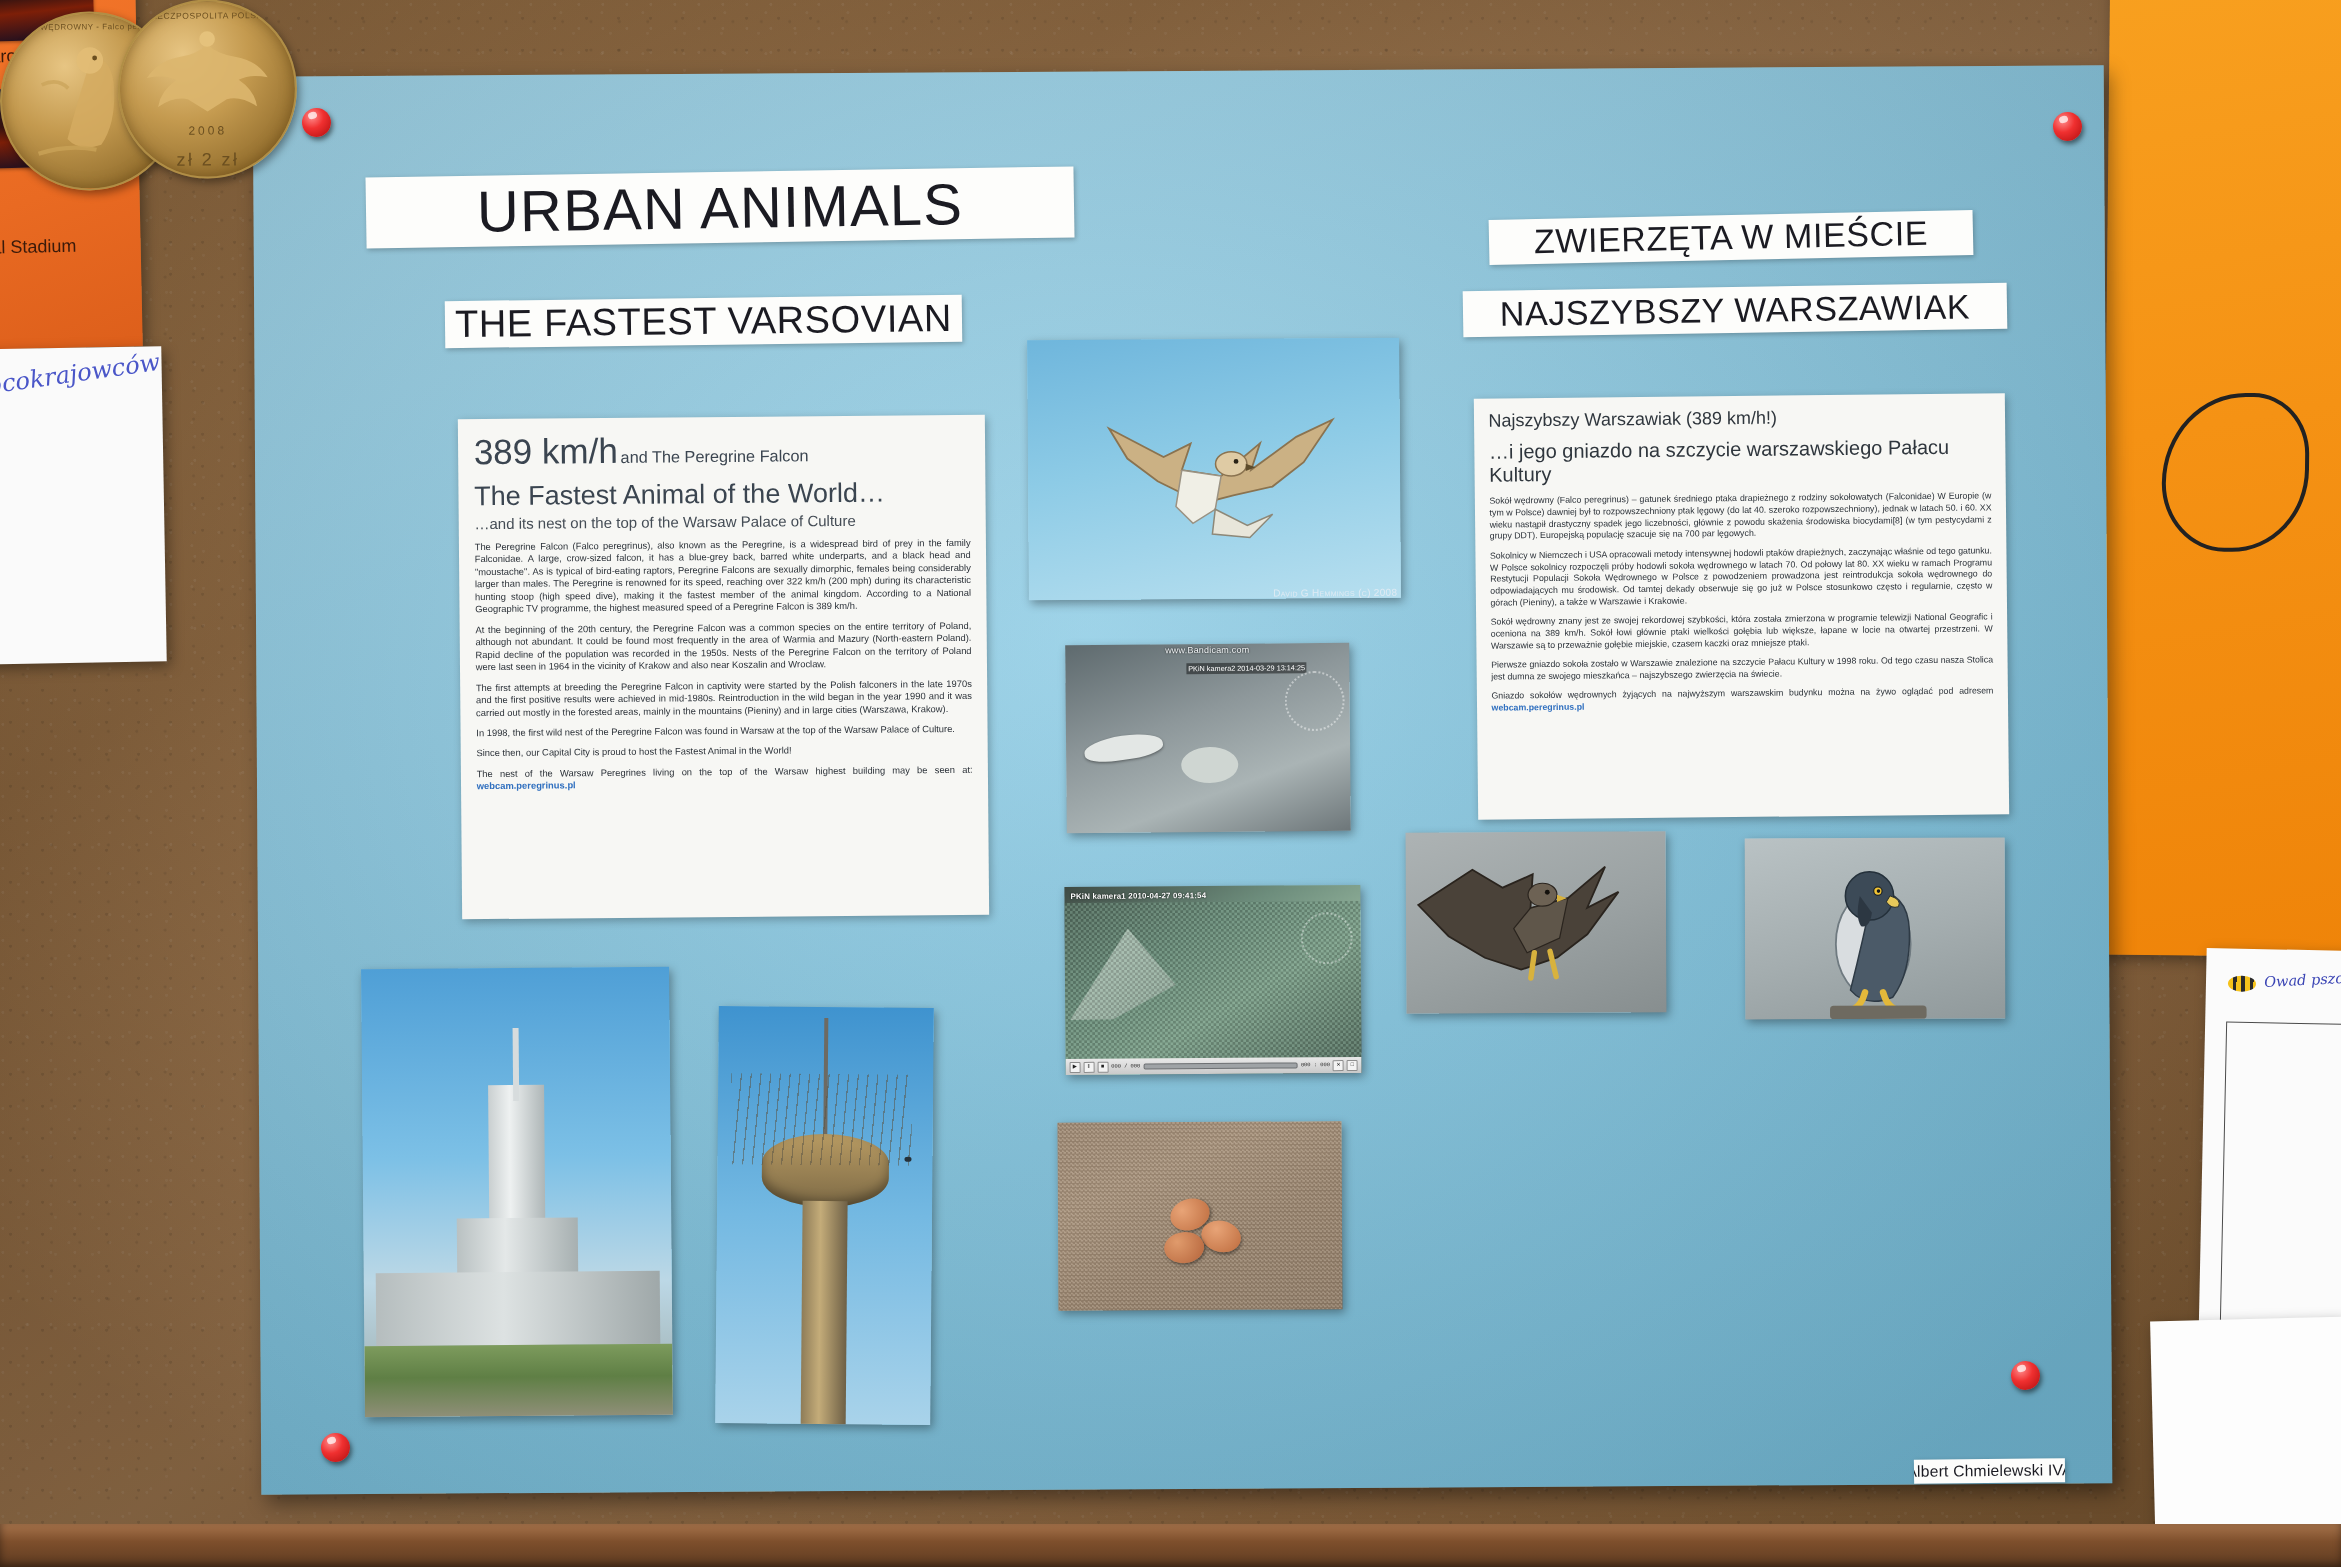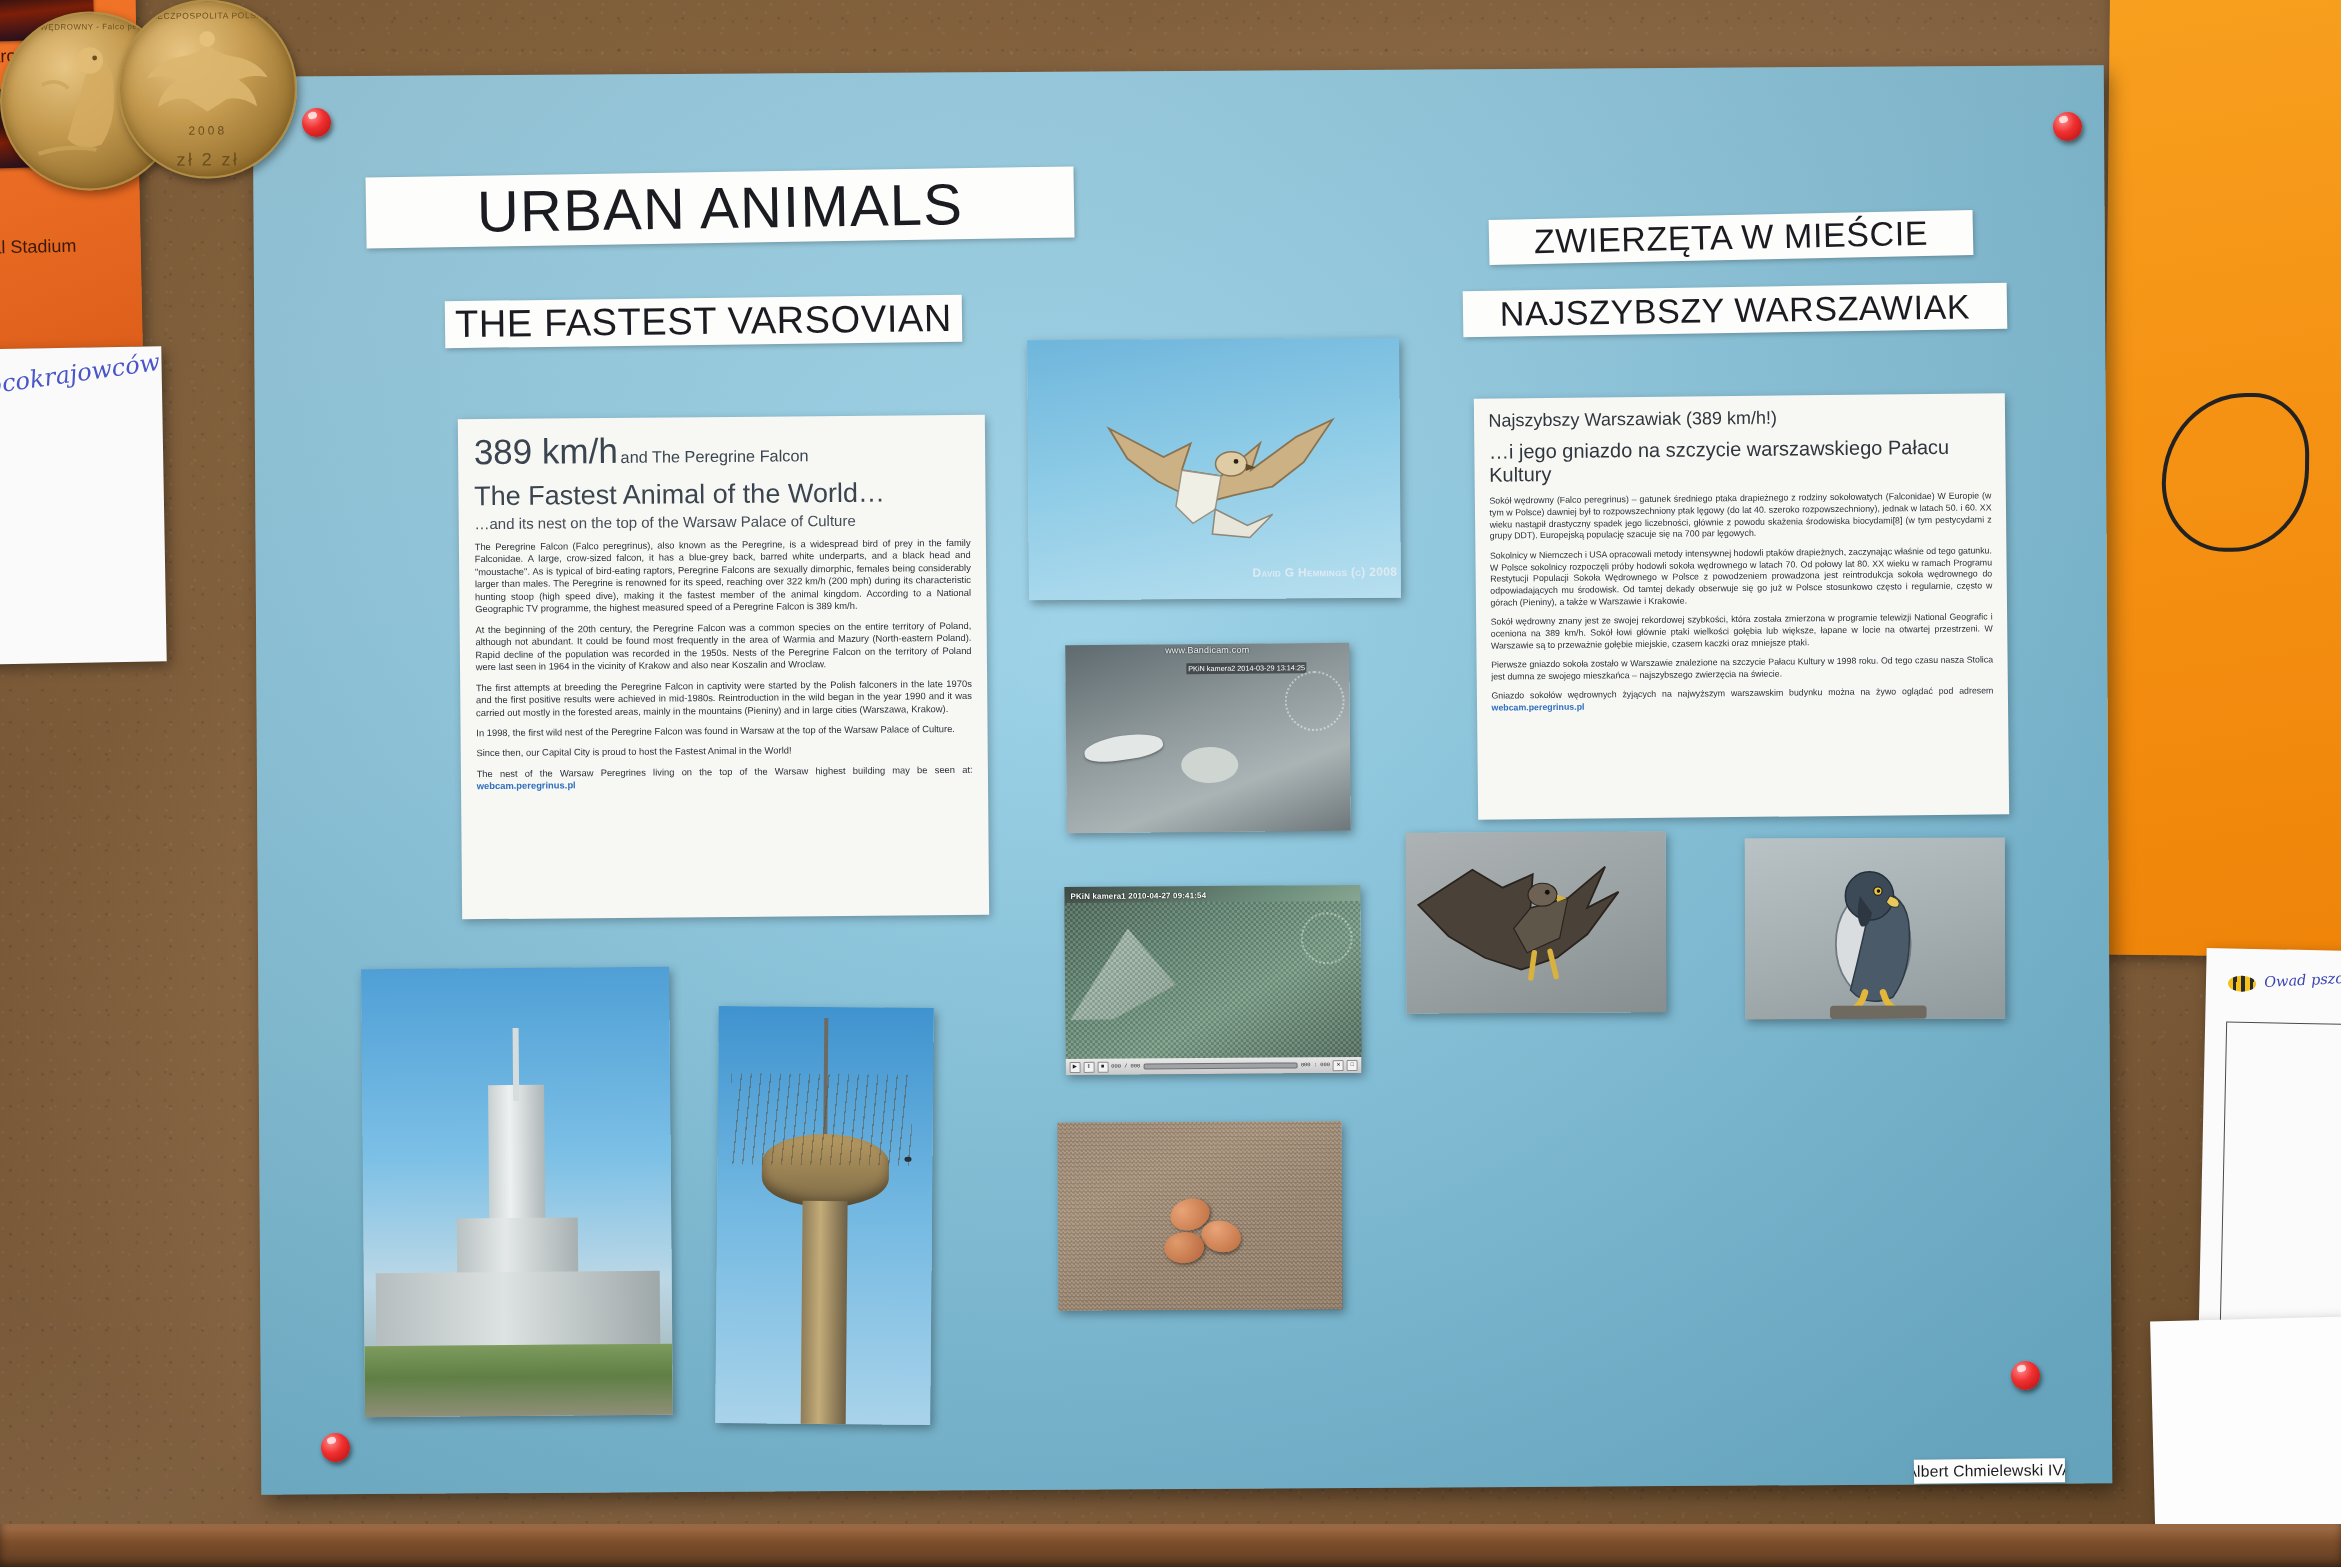--- a/index.html
+++ b/index.html
@@ -87,22 +87,22 @@
   #panel-en .body{font-size:9.4px;margin-top:8.5px;}
 
   #panel-pl{left:1476px;top:396px;width:502px;height:399px;padding:12px 14.5px 9.7px;
             transform:rotate(-0.6deg);}
   #panel-pl .ph1{font-size:18px;color:#2f363d;margin-bottom:8.5px;}
   #panel-pl .ph2{font-size:20px;color:#2f363d;margin-bottom:9.7px;}
   #panel-pl .body{font-size:8.8px;}
 
   
   .photo{position:absolute;box-shadow:2.4px 3.6px 9.7px rgba(0,0,0,.35);overflow:hidden;}
-  .photo .wm{position:absolute;right:3.6px;bottom:19px;font-size:12px;color:#e9eef5;
-             opacity:.82;letter-spacing:0.3px;font-variant:small-caps;font-weight:bold;}
+  .photo .wm{position:absolute;right:3.6px;bottom:0;font-size:10px;color:#e9eef5;
+             opacity:.82;letter-spacing:0.3px;font-variant:small-caps;}
 
   
   #ph-flight{left:1028px;top:339px;width:372px;height:260px;
              background:linear-gradient(170deg,#6fb6dc 0%,#8dcbe6 45%,#b7dfef 100%);
              transform:rotate(-0.4deg);}
   #ph-flight .bird{position:absolute;left:52%;top:48%;transform:translate(-50%,-50%);}
 
   
   #ph-cam1{left:1066px;top:644px;width:284px;height:188px;
            background:linear-gradient(160deg,#5e6a6e 0%,#8d979a 40%,#aab4b5 70%,#6d7679 100%);

